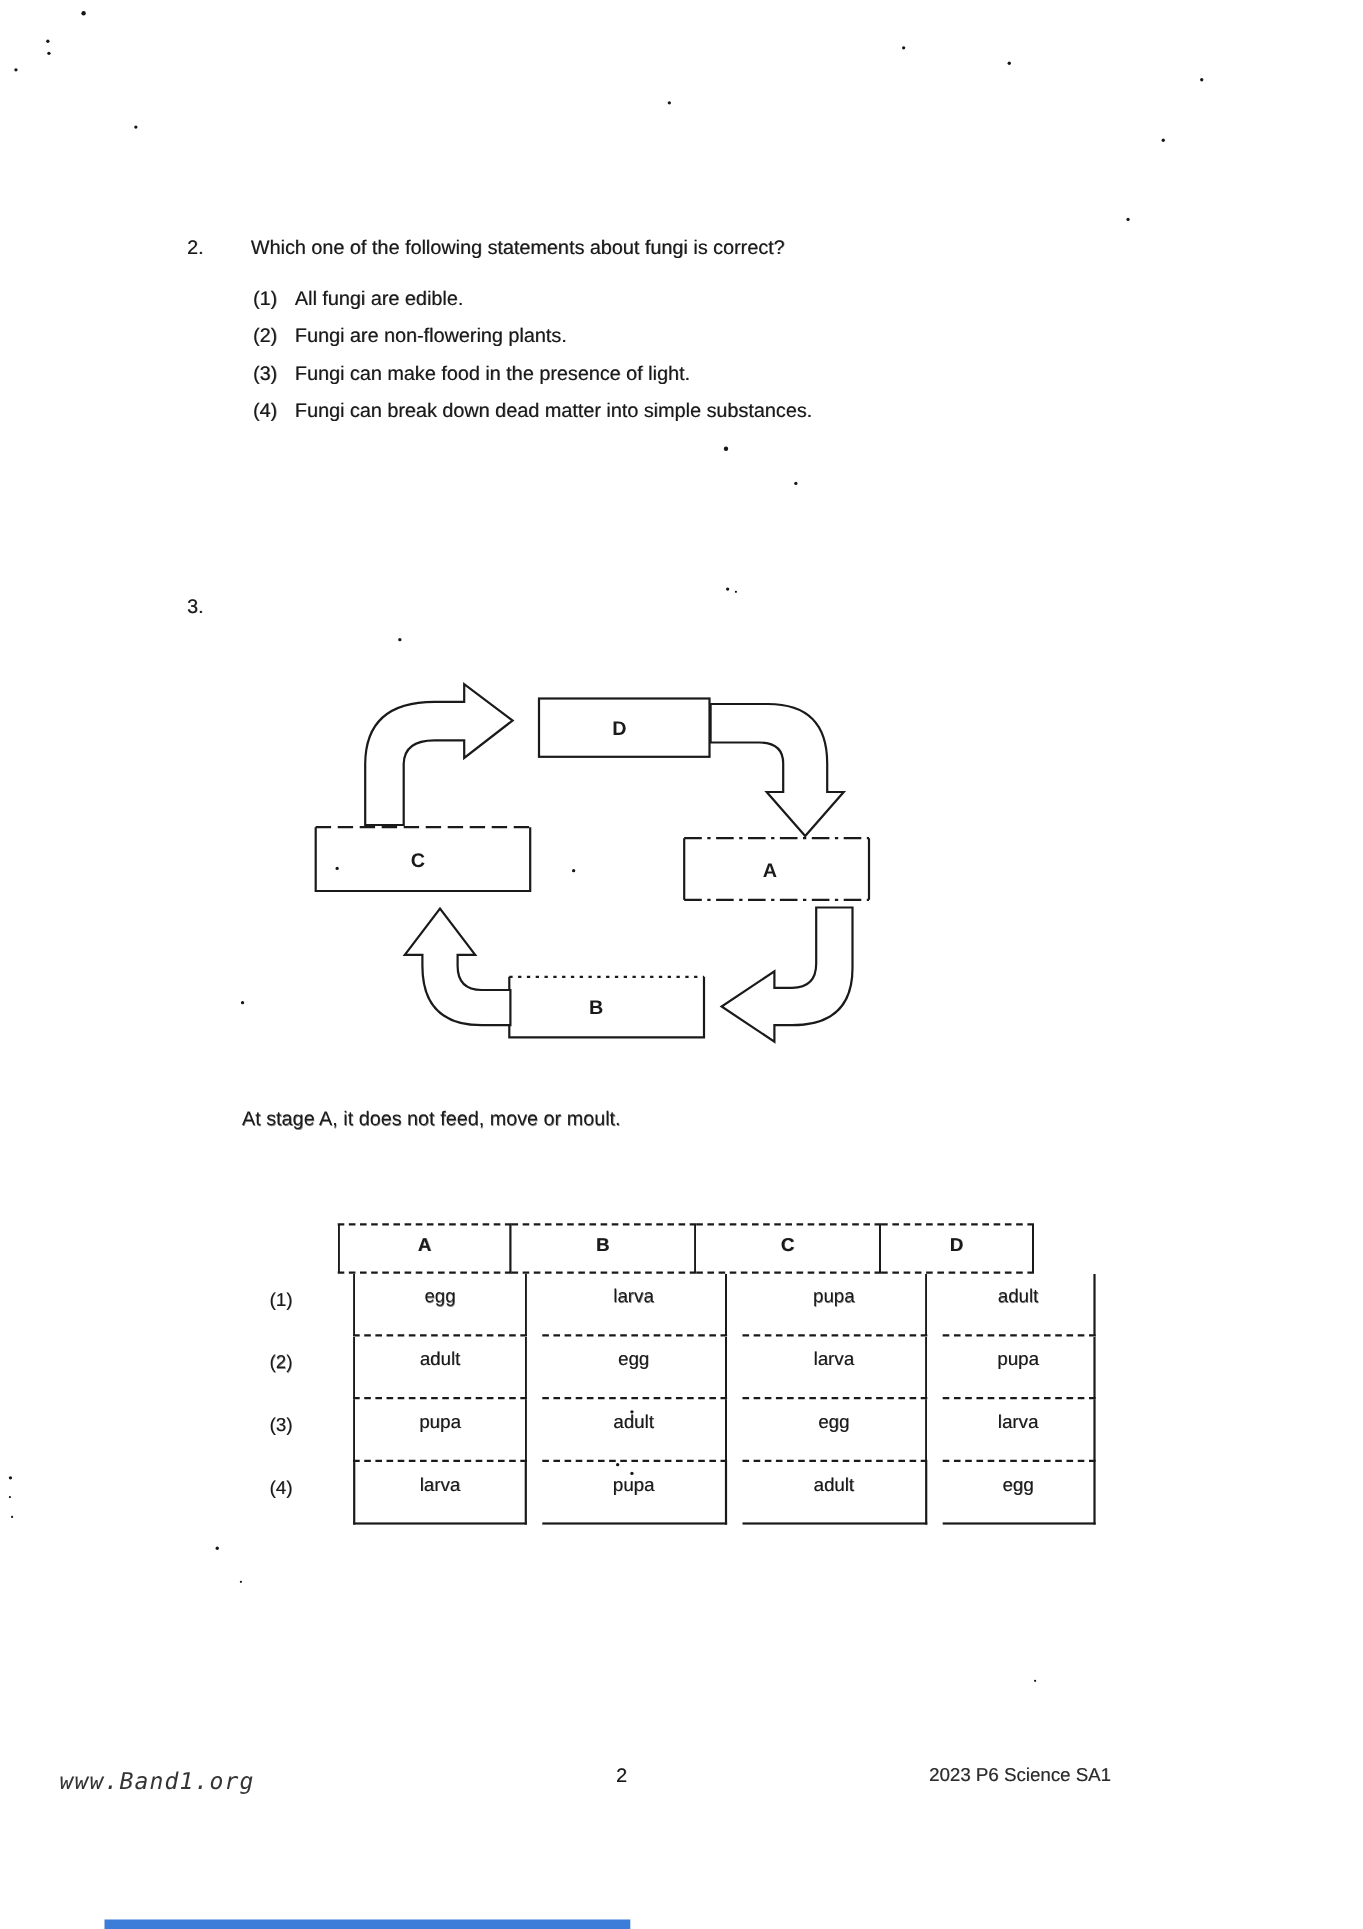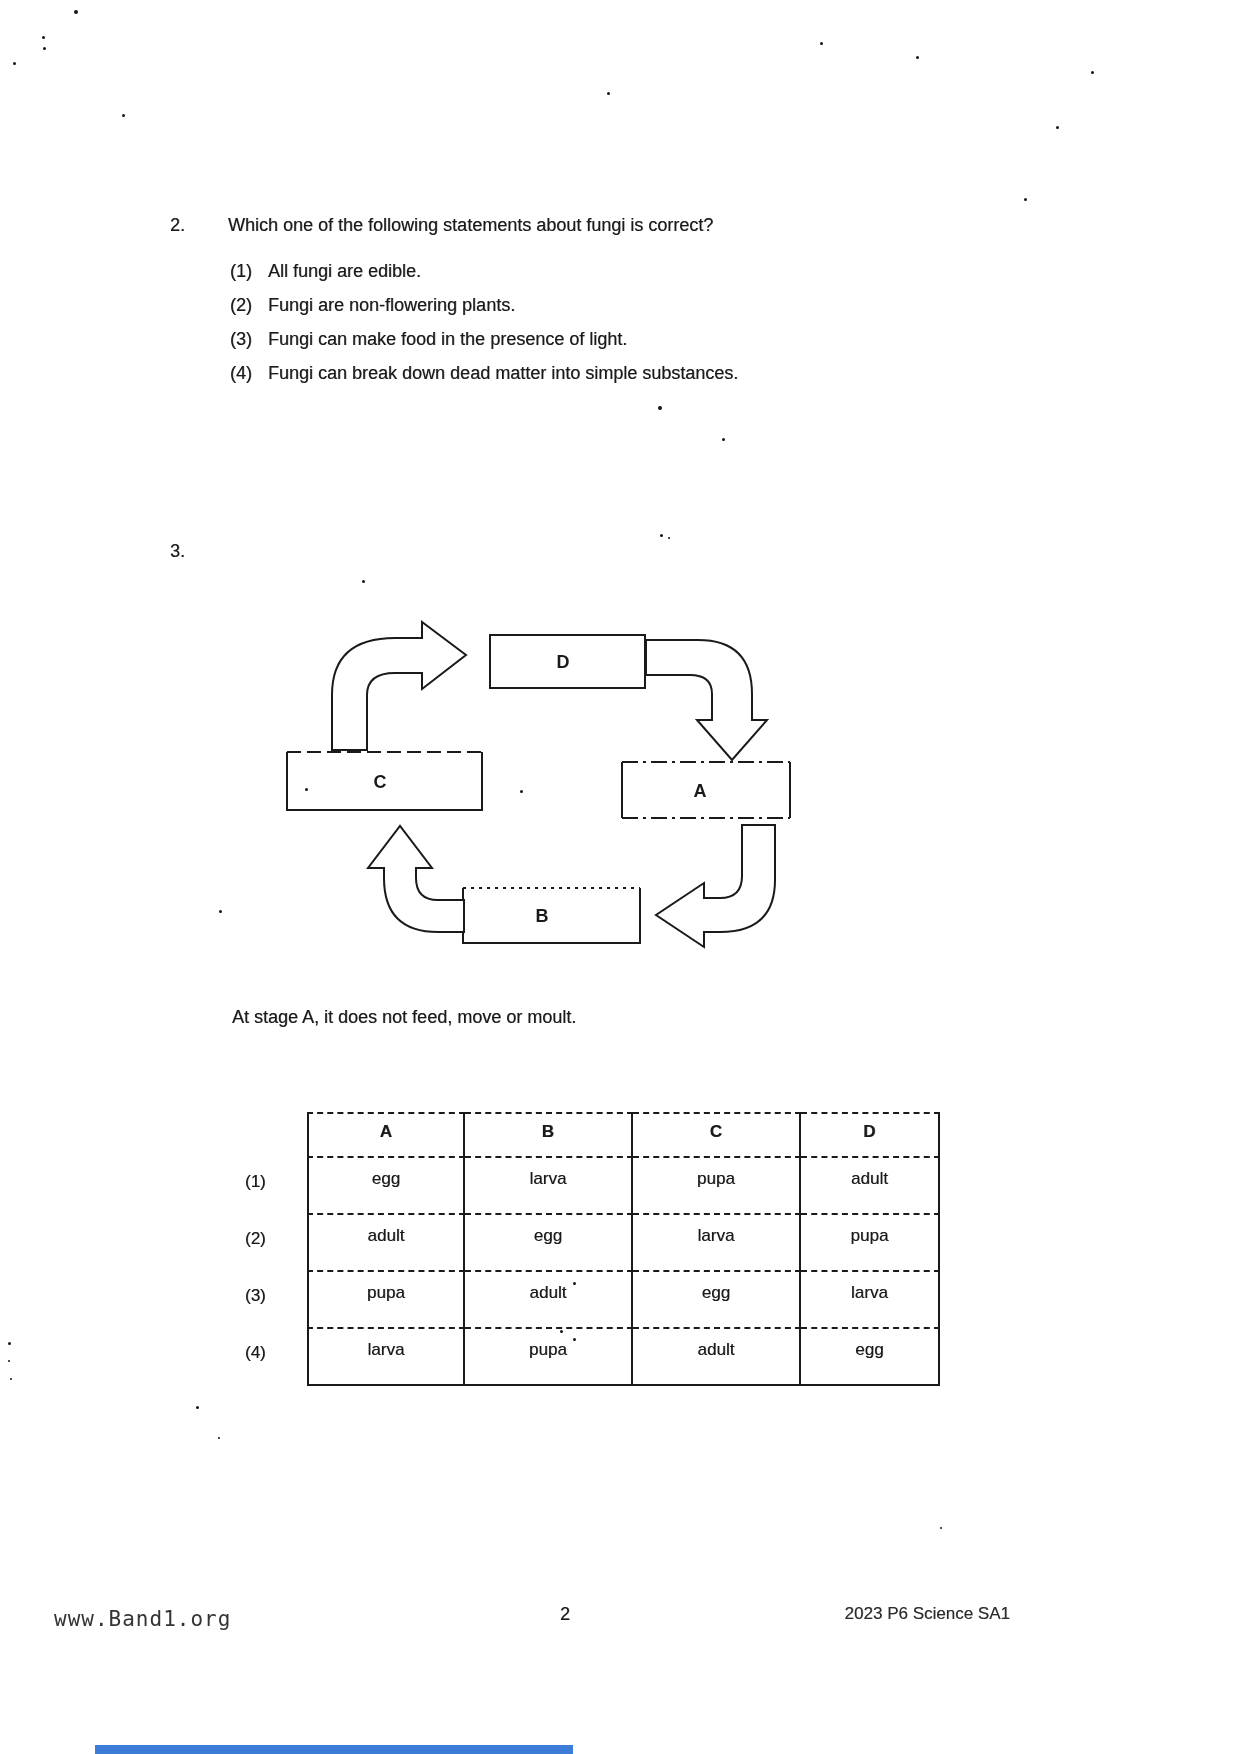--- a/index.html
+++ b/index.html
@@ -23,30 +23,30 @@
   .tbl { position:absolute; left:245px; top:1112px; }
   .trow { display:flex; }
   .tlabel { width:62px; flex:none; box-sizing:border-box; padding-top:14px;
             font-size:17px; text-shadow:0.5px 0.2px 0 rgba(25,25,25,0.55); }
   .tc { box-sizing:border-box; text-align:center; font-size:17px;
         text-shadow:0.5px 0.2px 0 rgba(25,25,25,0.55);
         border-right:2px solid var(--ink); border-bottom:2px dashed var(--ink); }
   .c1 { width:158px; border-left:2px solid var(--ink); }
   .c2 { width:168px; } .c3 { width:168px; } .c4 { width:139px; }
   .thead .tc { height:46px; border-top:2px dashed var(--ink); font-weight:bold; padding-top:8px; }
-  .tdata .tc { height:57px; padding-top:11px; }
+  .tdata .tc { height:57px; padding-top:11px;margin-left:14px; }
   .tlast .tc { border-bottom:2px solid var(--ink); }
 
   
   .pagenum { position:absolute; left:560px; top:1604px; font-size:18px;
              text-shadow:0.5px 0.2px 0 rgba(25,25,25,0.55); }
   .footer-right { position:absolute; left:718px; top:1604px; width:292px; text-align:right;
                   font-size:17px; color:#2c2c2c; text-shadow:0.4px 0.2px 0 rgba(40,40,40,0.5); }
   .watermark { position:absolute; left:54px; top:1607px; font-family:"DejaVu Sans Mono", monospace;
-               font-size:21px; letter-spacing:1px; color:#343434; }
+               font-size:21px; letter-spacing:1px; color:#343434;font-style:italic; }
   .bluebar { position:absolute; left:95px; top:1745px; width:478px; height:9px; background:#3b7dd8; }
 
   
   .sp { position:absolute; background:#161616; border-radius:50%; }
 </style>
 </head>
 <body>
 
 <div class="page">
 
@@ -98,21 +98,21 @@
     <path d="M 472,215 L 505,215 L 505,270 Q 505,322 450,322 L 434,322 L 434,337 L 386,305 L 434,273 L 434,288 L 450,288 Q 472,288 472,266 Z" fill="#fff" stroke="#1a1a1a" stroke-width="2"></path>
 
     <path d="M 194,290 L 168,290 Q 146,290 146,268 L 146,258 L 162,258 L 130,216 L 98,258 L 114,258 L 114,268 Q 114,322 168,322 L 194,322 Z" fill="#fff" stroke="#1a1a1a" stroke-width="2"></path>
 
     <text x="293" y="58" text-anchor="middle" class="stage-label">D</text>
     <text x="430" y="187" text-anchor="middle" class="stage-label">A</text>
     <text x="272" y="312" text-anchor="middle" class="stage-label">B</text>
     <text x="110" y="178" text-anchor="middle" class="stage-label">C</text>
   </svg>
 
-  <div class="txt" style="left:232px; top:1006px;">At stage A, it does not feed, move or moult.</div>
+  <div class="txt" style="left:220px; top:1006px;">At stage A, it does not feed, move or moult.</div>
 
   <div class="tbl">
     <div class="trow thead">
       <div class="tlabel"></div>
       <div class="tc c1">A</div>
       <div class="tc c2">B</div>
       <div class="tc c3">C</div>
       <div class="tc c4">D</div>
     </div>
     <div class="trow tdata">

